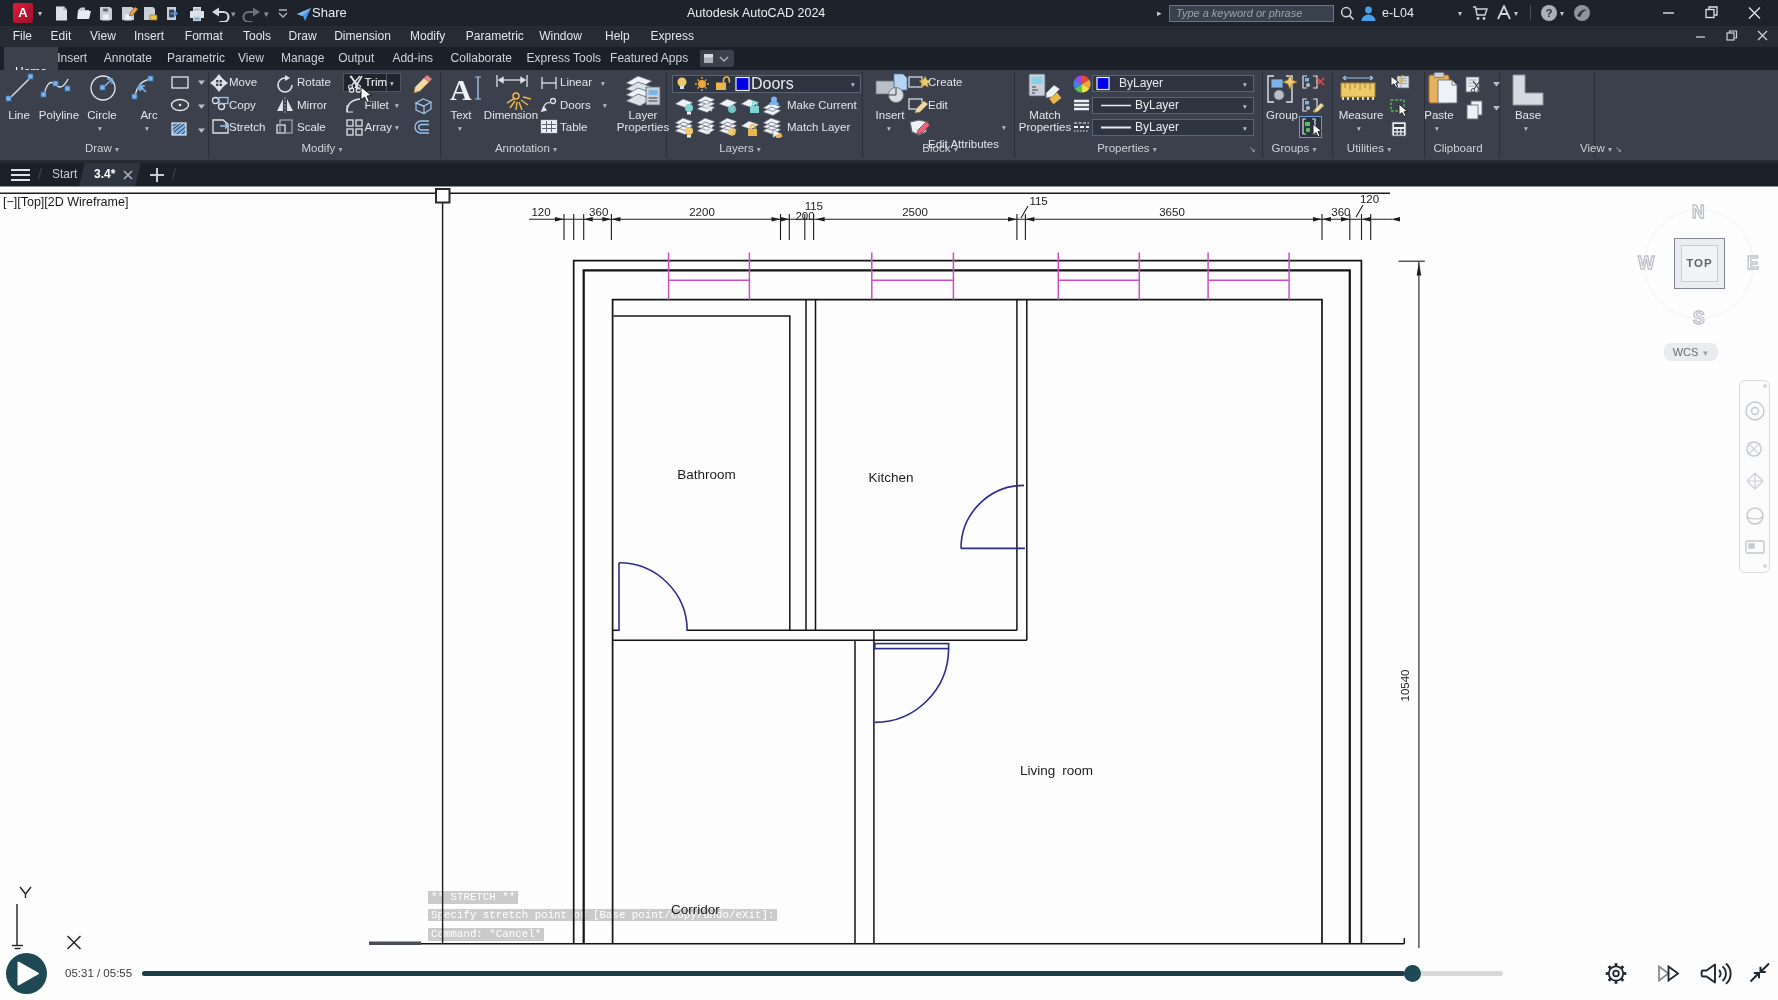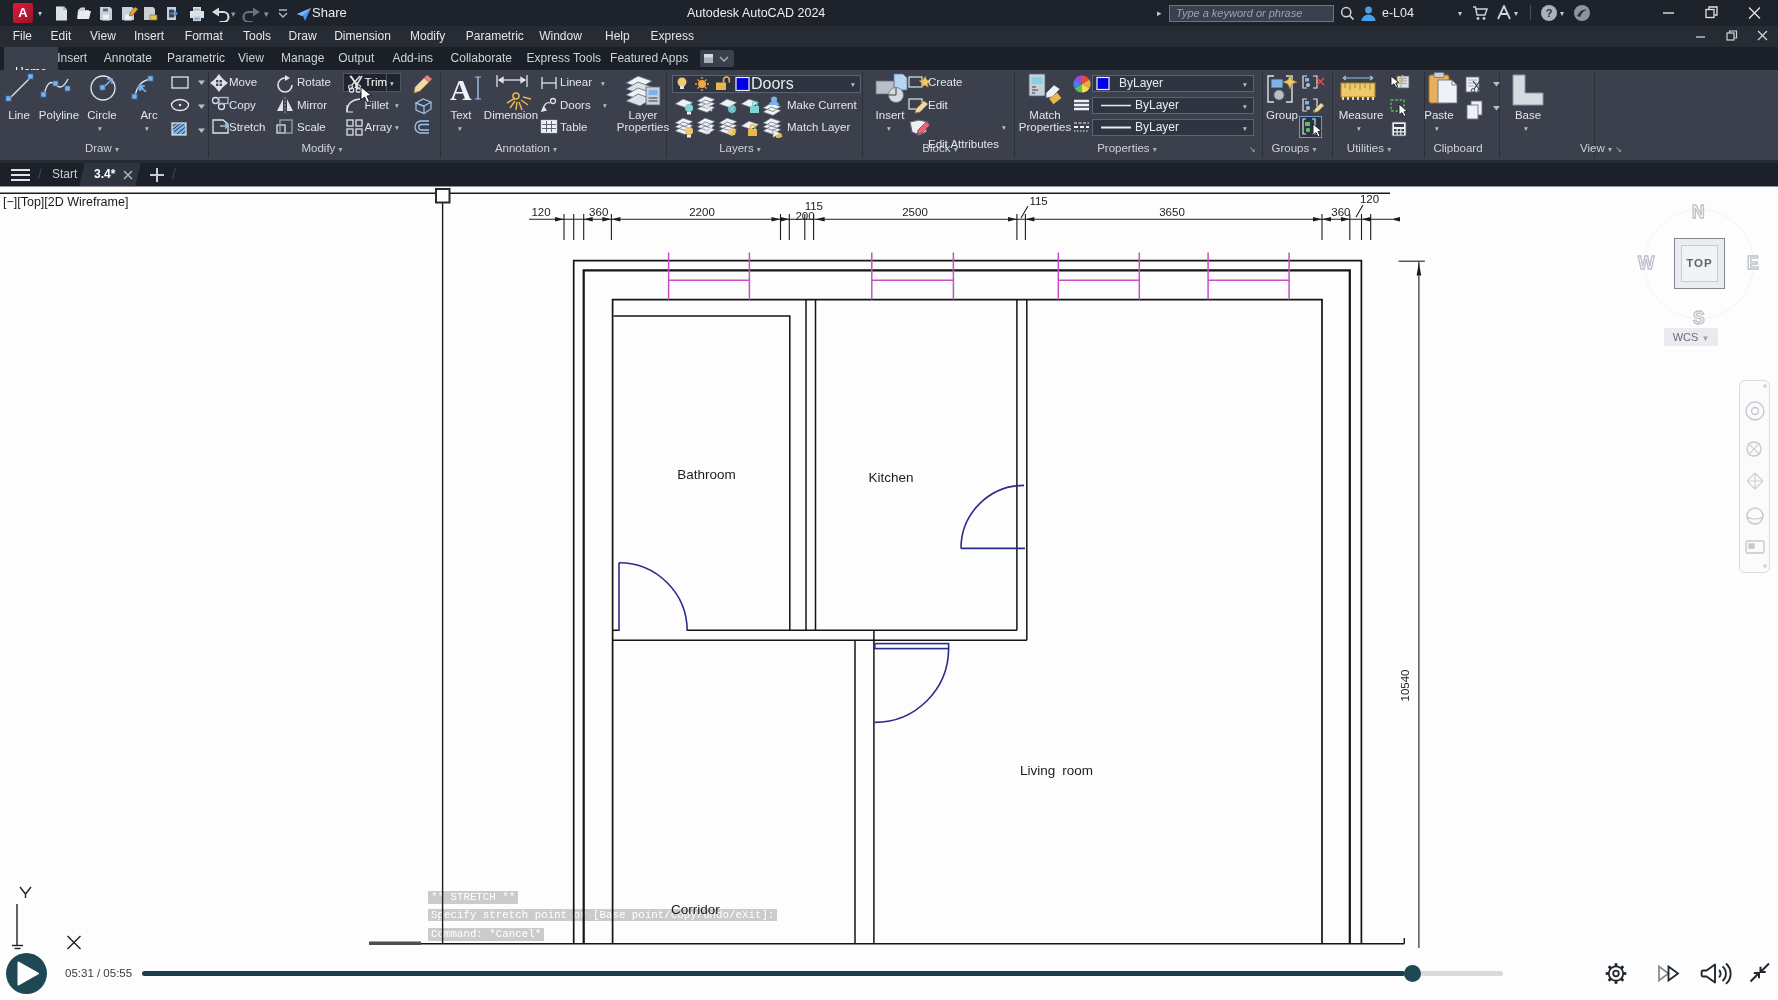--- a/index.html
+++ b/index.html
@@ -171,21 +171,21 @@
 
   <div id="viewcube" class="abs" style="left:1630px;top:195px;width:140px;height:170px;">
     <div class="abs" style="left:14px;top:14px;width:110px;height:110px;border-radius:50%;border:1.5px solid #f2f3f6;"></div>
     <div class="abs" style="left:44px;top:43px;width:51px;height:51px;background:#ebecef;border:1.5px solid #83878f;"></div>
     <div class="abs" style="left:51px;top:50px;width:37px;height:37px;background:#f2f3f5;border:1px solid #c9ccd2;"></div>
     <div class="abs" style="left:44px;top:43px;width:51px;height:51px;line-height:51px;text-align:center;font-size:11.5px;font-weight:bold;color:#60656d;letter-spacing:1px;">TOP</div>
     <div class="abs vcl" style="left:62px;top:7px;">N</div>
     <div class="abs vcl" style="left:8px;top:58px;">W</div>
     <div class="abs vcl" style="left:117px;top:58px;">E</div>
     <div class="abs vcl" style="left:63px;top:113px;">S</div>
-    <div class="abs" style="left:34px;top:133px;width:54px;height:18px;background:#e9ebee;border-radius:1px;text-align:center;font-size:11px;color:#686d76;line-height:18px;">WCS <span style="font-size:8px;color:#9aa0a8;">▼</span></div>
+    <div class="abs" style="left:34px;top:148px;width:54px;height:18px;background:#e9ebee;border-radius:7px;text-align:center;font-size:11px;color:#686d76;line-height:18px;">WCS <span style="font-size:8px;color:#9aa0a8;">▼</span></div>
   </div>
 
   <div class="abs" style="left:1739px;top:380px;width:31px;height:193px;background:#fbfbfc;border:1.5px solid #d9dbdf;border-radius:6px;">
     <svg width="28" height="190" viewBox="0 0 28 190" style="margin:0 auto;">
       <g stroke="#c5c8ce" fill="none" stroke-width="1.4">
         <circle cx="14" cy="30" r="9"></circle>
           <circle cx="14" cy="30" r="3.5"></circle>
         <circle cx="13" cy="68" r="7"></circle>
         <path d="M7,62 L19,74 M7,74 L19,62" stroke="#d2d5da"></path>
         <path d="M6,100 l16,0 M14,92 l0,16 M6,100 l4,-4 M6,100 l4,4 M22,100 l-4,-4 M22,100 l-4,4 M14,92 l-4,4 M14,92 l4,4 M14,108 l-4,-4 M14,108 l4,-4" stroke="#cdd0d6" stroke-width="1.1"></path>

